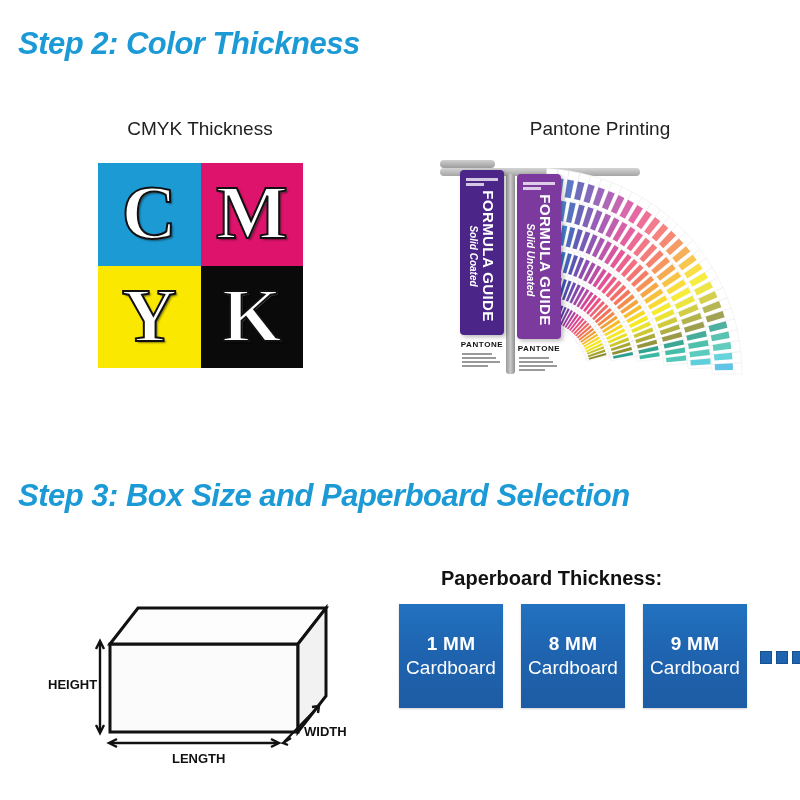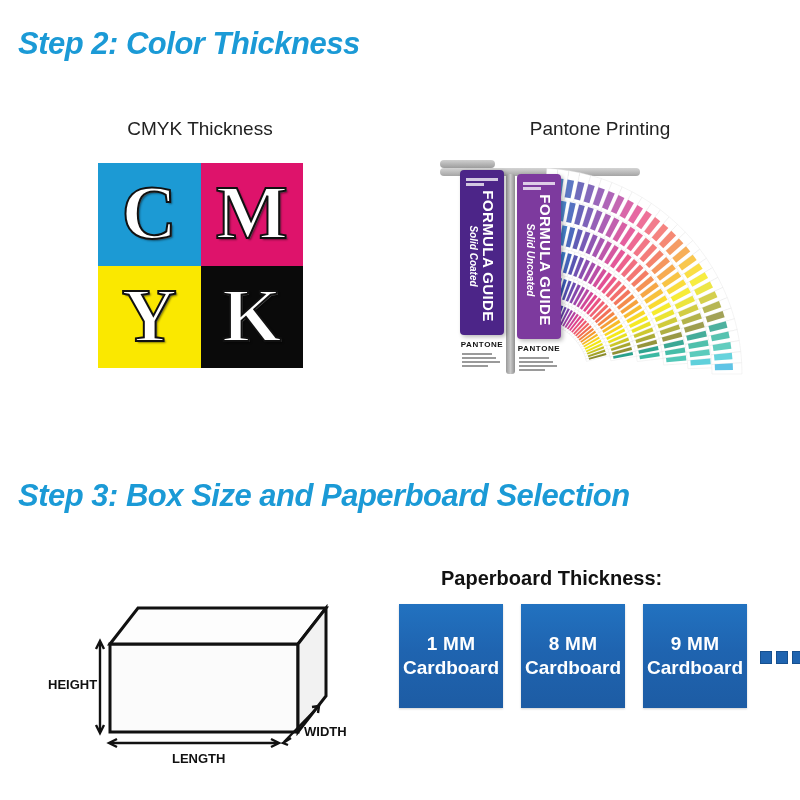--- a/index.html
+++ b/index.html
@@ -156,21 +156,21 @@
   }
   .board-swatch{
     position:absolute;top:604px;width:104px;height:104px;
     background:linear-gradient(180deg,#2272c0 0%,#1f64b0 45%,#1d5ca4 100%);
     color:#fff;
     display:flex;flex-direction:column;align-items:center;justify-content:center;
     gap:2px;
     box-shadow:0 1px 2px rgba(0,0,0,.18);
   }
   .board-swatch .mm{font-size:19px;font-weight:bold;letter-spacing:.3px;}
-  .board-swatch .mat{font-size:19px;font-weight:bold;}
+  .board-swatch .mat{font-size:19px;font-weight:normal;}
   #board-1{left:399px;}
   #board-2{left:521px;}
   #board-3{left:643px;}
   #board-ellipsis{
     position:absolute;left:760px;top:651px;
     display:flex;gap:4px;align-items:center;
   }
   #board-ellipsis span{
     display:block;width:10px;height:11px;background:#1f64b0;
     border:1px solid #16508f;

